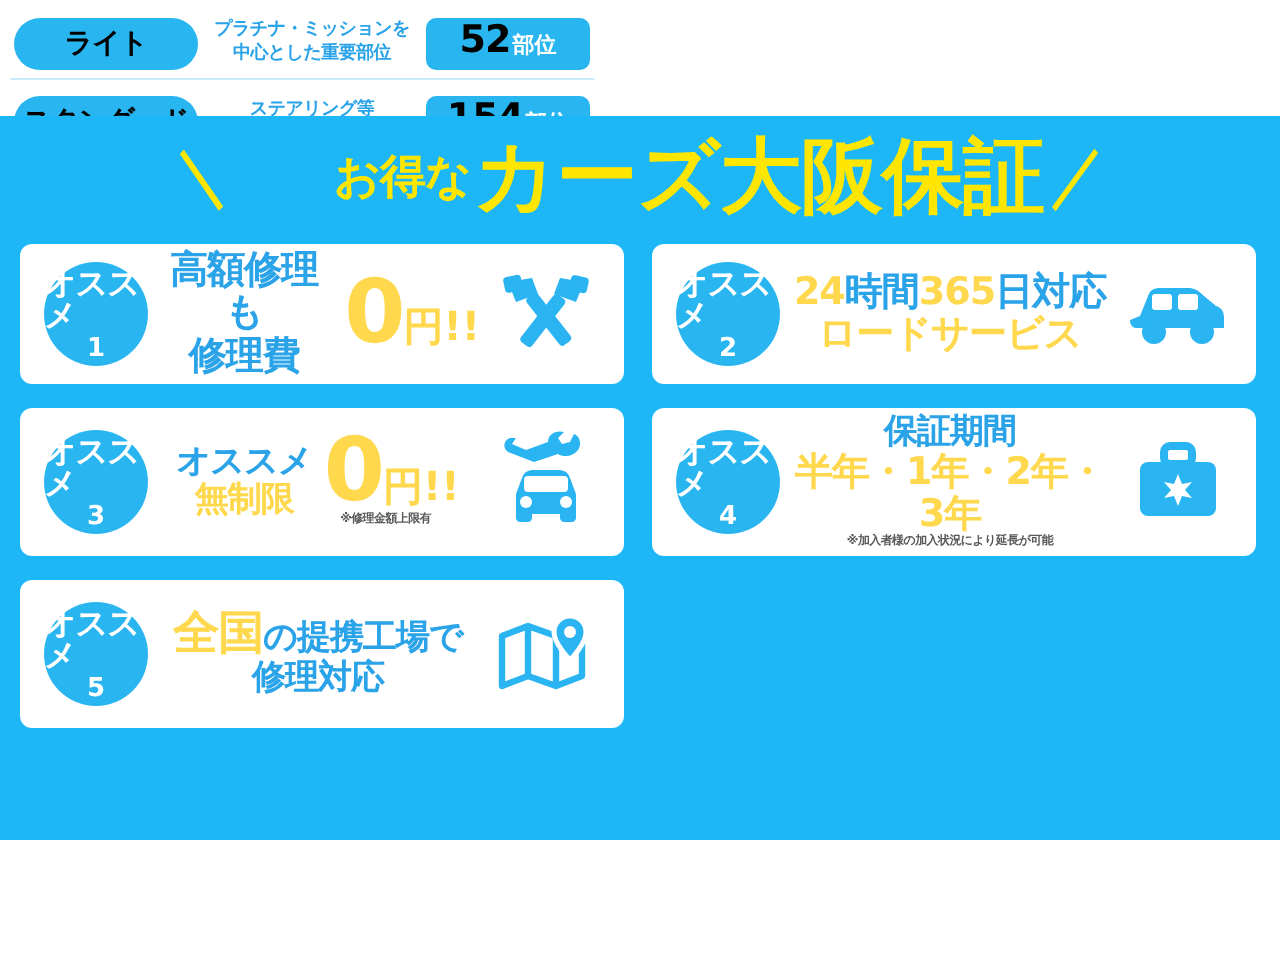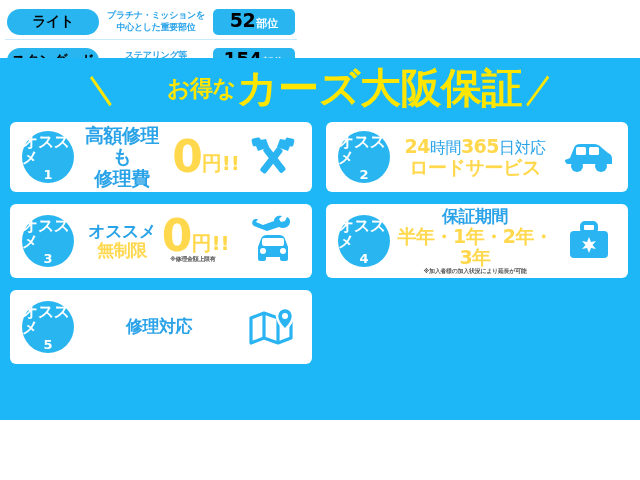--- a/index.html
+++ b/index.html
@@ -103,21 +103,21 @@
     align-items: center;
     justify-content: center;
     padding: 0 4px;
     min-width: 0;
   }
   .txt-block { text-align: center; line-height: 1.12; }
   .blue  { color: #2aa3e8; }
   .yellow{ color: #ffd84d; }
   .t-lg  { font-size: 19px; font-weight: bold; letter-spacing:-0.5px; }
   .t-md  { font-size: 17px; font-weight: bold; letter-spacing:-0.5px; }
-  .t-sm  { font-size: 16px; font-weight: normal; letter-spacing:-0.5px; }
+  .t-sm  { font-size: 19px; font-weight: bold; letter-spacing:-0.5px; }
   .t-note{ font-size: 6px; font-weight: bold; color:#5a5a5a; letter-spacing:-0.3px; }
 
   .zero-wrap {
     display: flex;
     align-items: flex-end;
     margin-left: 6px;
     line-height: 1;
   }
   .zero {
     font-size: 44px;
@@ -326,20 +326,23 @@
     </div>
   </div>
 
   <div class="panel" id="panel-5">
     <div class="badge">
       <span class="b-txt">オススメ</span>
       <span class="b-num">5</span>
     </div>
     <div class="panel-body">
       <div class="txt-block">
+        <div>
+          <span class="t-lg yellow" style="font-size:23px;">全国</span><span class="t-md blue">の提携工場で</span>
+        </div>
         <div class="t-md blue">修理対応</div>
       </div>
     </div>
     <div class="icon-slot">
       <svg width="50" height="40" viewBox="0 0 50 40">
         <g fill="none" stroke="#2ab4f2" stroke-width="3.2" stroke-linejoin="round">
           <path d="M3 11 L16 6 L30 11 L43 6 L43 31 L30 36 L16 31 L3 36 Z"></path>
           <path d="M16 6 L16 31"></path>
           <path d="M30 11 L30 36"></path>
         </g>

